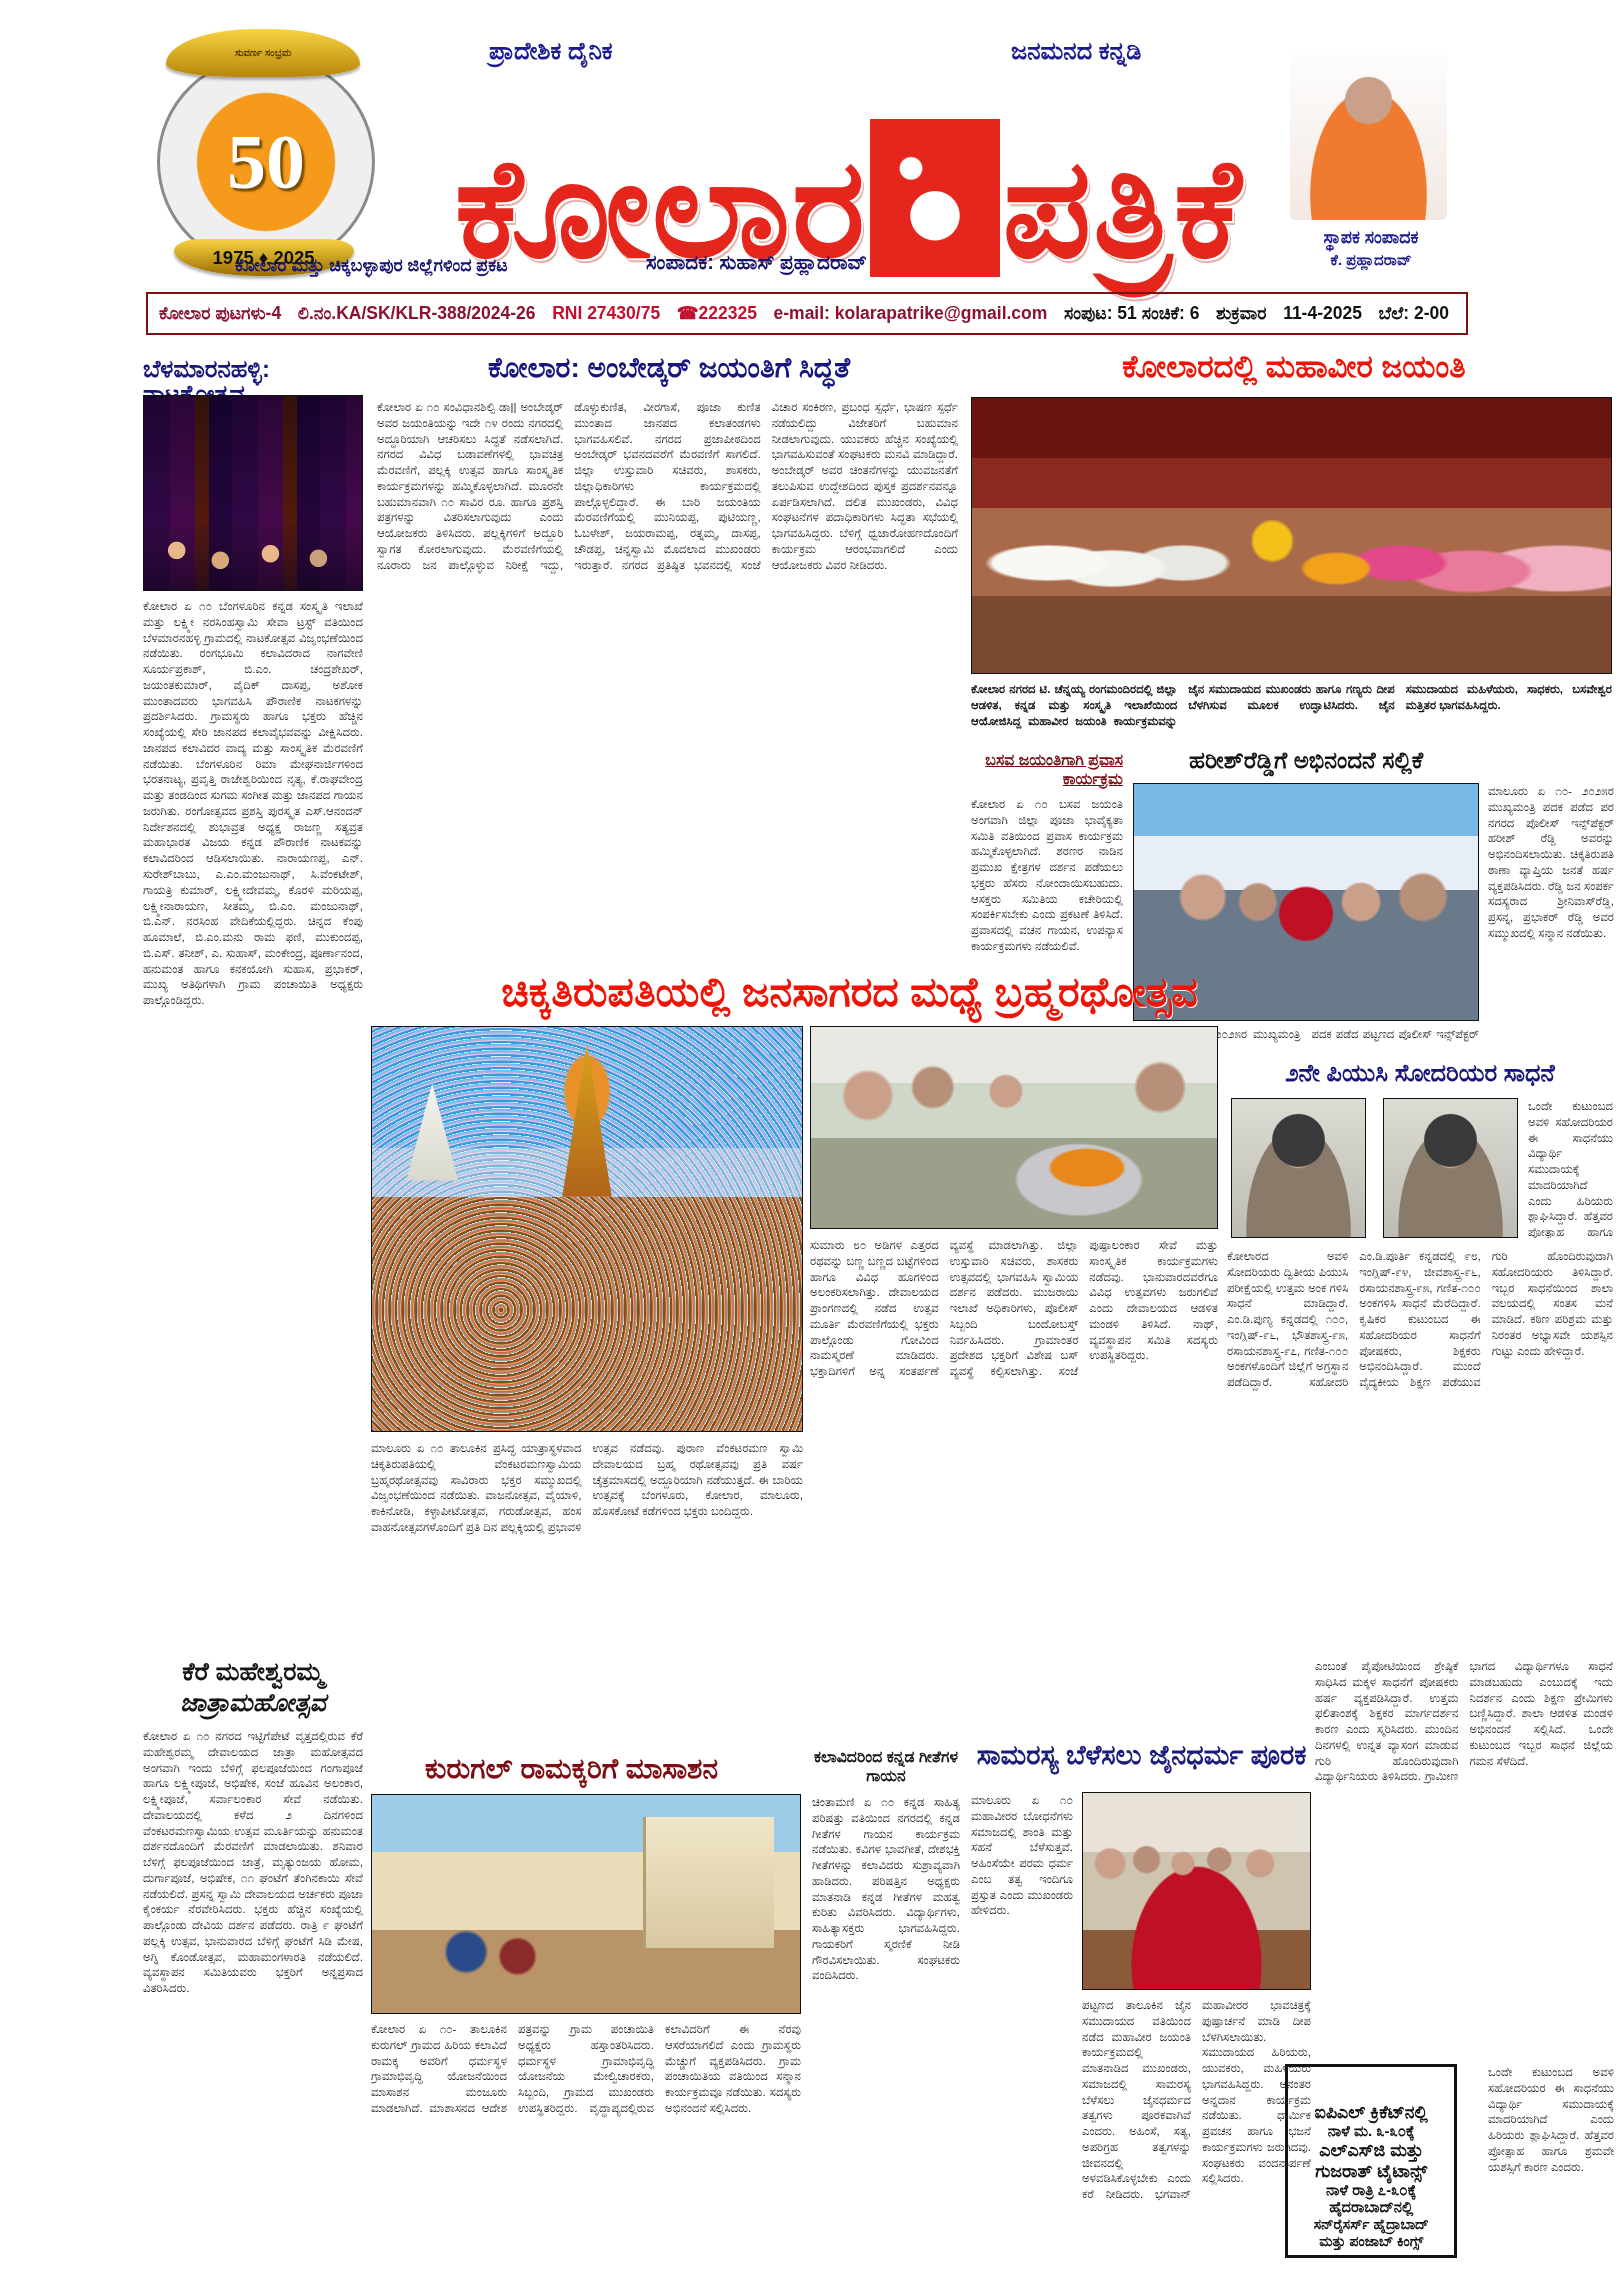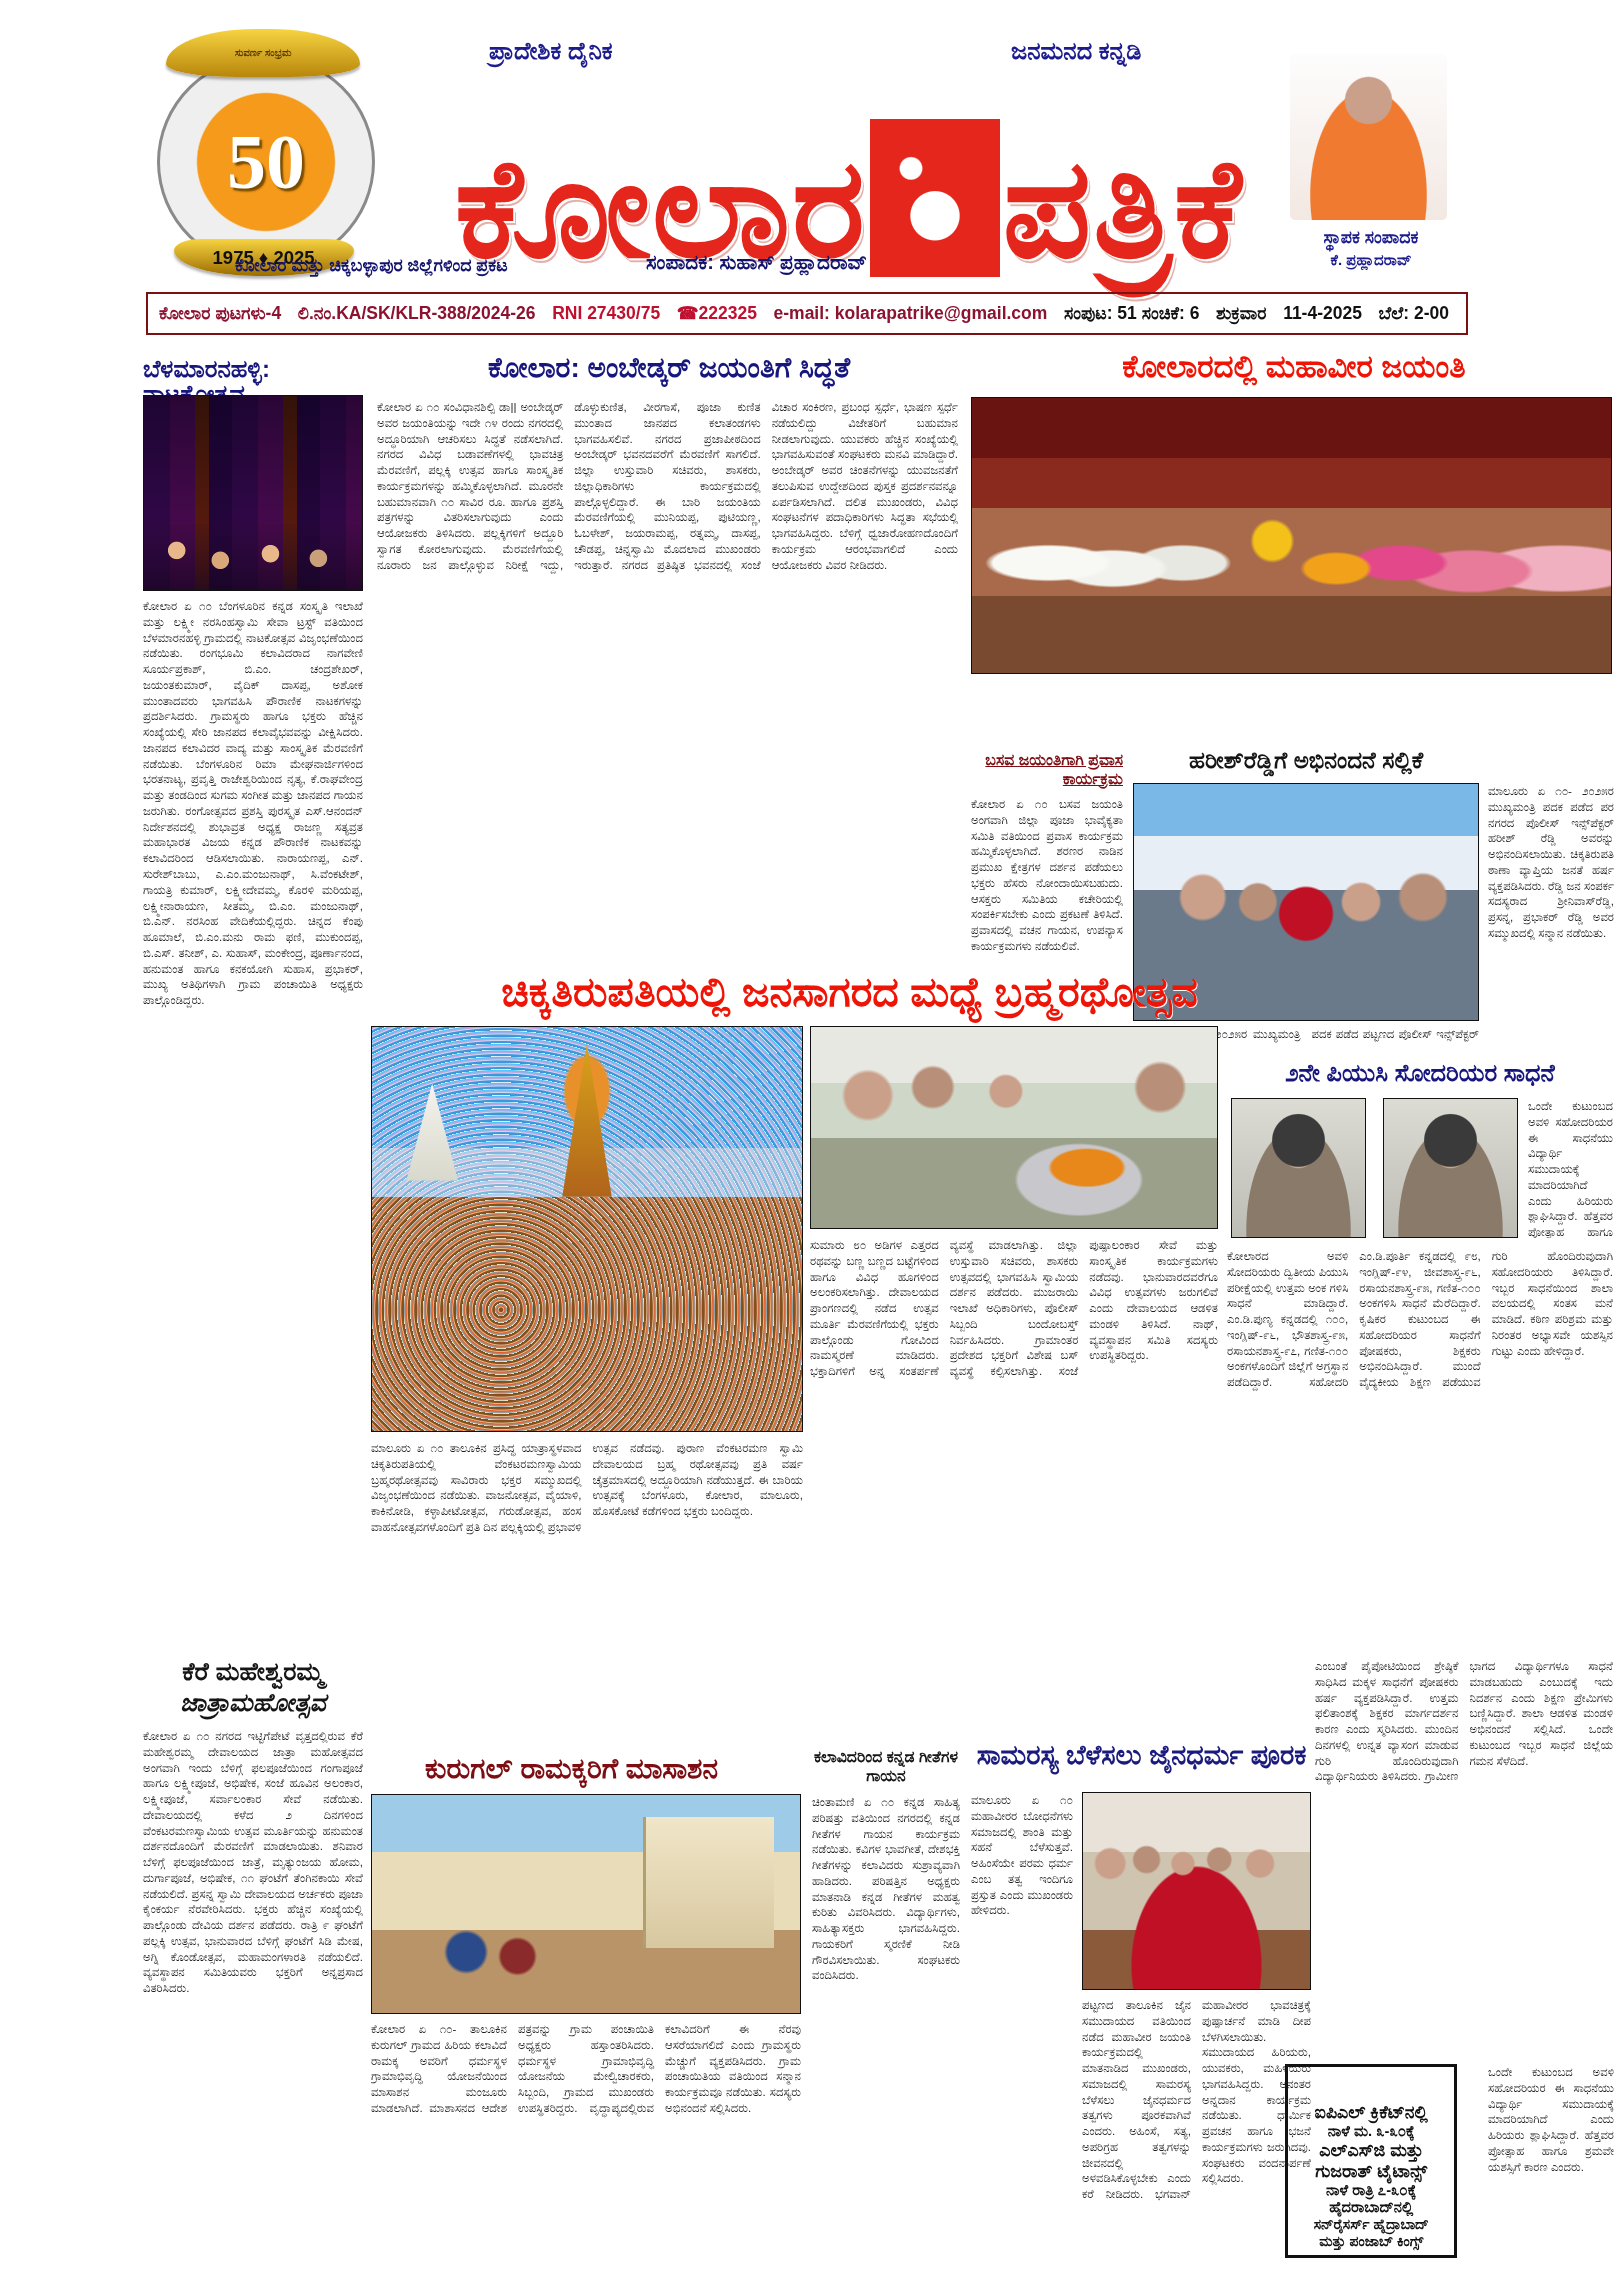--- a/index.html
+++ b/index.html
@@ -171,20 +171,21 @@
 
   <div class="abs hl hl-black" style="left:143px;top:1658px;width:220px;font-size:25px;text-align:center;">ಕೆರೆ ಮಹೇಶ್ವರಮ್ಮ</div>
   <div class="abs hl hl-black" style="left:143px;top:1689px;width:220px;font-size:25px;text-align:center;font-style:italic;">ಜಾತ್ರಾಮಹೋತ್ಸವ</div>
   <div class="abs body-txt" style="left:143px;top:1728px;width:220px;height:546px;">ಕೋಲಾರ ಏ ೧೦ ನಗರದ ಇಟ್ಟಿಗೆಪೇಟೆ ವೃತ್ತದಲ್ಲಿರುವ ಕೆರೆ ಮಹೇಶ್ವರಮ್ಮ ದೇವಾಲಯದ ಜಾತ್ರಾ ಮಹೋತ್ಸವದ ಅಂಗವಾಗಿ ಇಂದು ಬೆಳಿಗ್ಗೆ ಫಲಪೂಜೆಯಿಂದ ಗಂಗಾಪೂಜೆ ಹಾಗೂ ಲಕ್ಷ್ಮೀಪೂಜೆ, ಅಭಿಷೇಕ, ಸಂಜೆ ಹೂವಿನ ಅಲಂಕಾರ, ಲಕ್ಷ್ಮೀಪೂಜೆ, ಸರ್ವಾಲಂಕಾರ ಸೇವೆ ನಡೆಯಿತು. ದೇವಾಲಯದಲ್ಲಿ ಕಳೆದ ೨ ದಿನಗಳಿಂದ ವೆಂಕಟರಮಣಸ್ವಾಮಿಯ ಉತ್ಸವ ಮೂರ್ತಿಯನ್ನು ಹನುಮಂತ ದರ್ಶನದೊಂದಿಗೆ ಮೆರವಣಿಗೆ ಮಾಡಲಾಯಿತು. ಶನಿವಾರ ಬೆಳಿಗ್ಗೆ ಫಲಪೂಜೆಯಿಂದ ಜಾತ್ರೆ, ಮೃತ್ಯುಂಜಯ ಹೋಮ, ದುರ್ಗಾಪೂಜೆ, ಅಭಿಷೇಕ, ೧೧ ಘಂಟೆಗೆ ತೆಂಗಿನಕಾಯಿ ಸೇವೆ ನಡೆಯಲಿದೆ. ಪ್ರಸನ್ನ ಸ್ವಾಮಿ ದೇವಾಲಯದ ಅರ್ಚಕರು ಪೂಜಾ ಕೈಂಕರ್ಯ ನೆರವೇರಿಸಿದರು. ಭಕ್ತರು ಹೆಚ್ಚಿನ ಸಂಖ್ಯೆಯಲ್ಲಿ ಪಾಲ್ಗೊಂಡು ದೇವಿಯ ದರ್ಶನ ಪಡೆದರು. ರಾತ್ರಿ ೯ ಘಂಟೆಗೆ ಪಲ್ಲಕ್ಕಿ ಉತ್ಸವ, ಭಾನುವಾರದ ಬೆಳಿಗ್ಗೆ ಘಂಟೆಗೆ ಸಿಡಿ ಮೇಷ, ಅಗ್ನಿ ಕೊಂಡೋತ್ಸವ, ಮಹಾಮಂಗಳಾರತಿ ನಡೆಯಲಿದೆ. ವ್ಯವಸ್ಥಾಪನ ಸಮಿತಿಯವರು ಭಕ್ತರಿಗೆ ಅನ್ನಪ್ರಸಾದ ವಿತರಿಸಿದರು.</div>
 
   <div class="abs hl hl-blue" style="left:383px;top:353px;width:572px;font-size:28px;text-align:center;">ಕೋಲಾರ: ಅಂಬೇಡ್ಕರ್ ಜಯಂತಿಗೆ ಸಿದ್ಧತೆ</div>
   <div class="abs body-txt cols3" style="left:377px;top:399px;width:581px;height:567px;">ಕೋಲಾರ ಏ ೧೦ ಸಂವಿಧಾನಶಿಲ್ಪಿ ಡಾ|| ಅಂಬೇಡ್ಕರ್ ಅವರ ಜಯಂತಿಯನ್ನು ಇದೇ ೧೪ ರಂದು ನಗರದಲ್ಲಿ ಅದ್ಧೂರಿಯಾಗಿ ಆಚರಿಸಲು ಸಿದ್ಧತೆ ನಡೆಸಲಾಗಿದೆ. ನಗರದ ವಿವಿಧ ಬಡಾವಣೆಗಳಲ್ಲಿ ಭಾವಚಿತ್ರ ಮೆರವಣಿಗೆ, ಪಲ್ಲಕ್ಕಿ ಉತ್ಸವ ಹಾಗೂ ಸಾಂಸ್ಕೃತಿಕ ಕಾರ್ಯಕ್ರಮಗಳನ್ನು ಹಮ್ಮಿಕೊಳ್ಳಲಾಗಿದೆ. ಮೂರನೇ ಬಹುಮಾನವಾಗಿ ೧೦ ಸಾವಿರ ರೂ. ಹಾಗೂ ಪ್ರಶಸ್ತಿ ಪತ್ರಗಳನ್ನು ವಿತರಿಸಲಾಗುವುದು ಎಂದು ಆಯೋಜಕರು ತಿಳಿಸಿದರು. ಪಲ್ಲಕ್ಕಿಗಳಿಗೆ ಅದ್ದೂರಿ ಸ್ವಾಗತ ಕೋರಲಾಗುವುದು. ಮೆರವಣಿಗೆಯಲ್ಲಿ ನೂರಾರು ಜನ ಪಾಲ್ಗೊಳ್ಳುವ ನಿರೀಕ್ಷೆ ಇದ್ದು, ಡೊಳ್ಳುಕುಣಿತ, ವೀರಗಾಸೆ, ಪೂಜಾ ಕುಣಿತ ಮುಂತಾದ ಜಾನಪದ ಕಲಾತಂಡಗಳು ಭಾಗವಹಿಸಲಿವೆ. ನಗರದ ಪ್ರಜಾಪೀಠದಿಂದ ಅಂಬೇಡ್ಕರ್ ಭವನದವರೆಗೆ ಮೆರವಣಿಗೆ ಸಾಗಲಿದೆ. ಜಿಲ್ಲಾ ಉಸ್ತುವಾರಿ ಸಚಿವರು, ಶಾಸಕರು, ಜಿಲ್ಲಾಧಿಕಾರಿಗಳು ಕಾರ್ಯಕ್ರಮದಲ್ಲಿ ಪಾಲ್ಗೊಳ್ಳಲಿದ್ದಾರೆ. ಈ ಬಾರಿ ಜಯಂತಿಯ ಮೆರವಣಿಗೆಯಲ್ಲಿ ಮುನಿಯಪ್ಪ, ಪುಟಿಯಣ್ಣ, ಓಬಳೇಶ್, ಜಯರಾಮಪ್ಪ, ರತ್ನಮ್ಮ, ದಾಸಪ್ಪ, ಚೌಡಪ್ಪ, ಚಿನ್ನಸ್ವಾಮಿ ಮೊದಲಾದ ಮುಖಂಡರು ಇರುತ್ತಾರೆ. ನಗರದ ಪ್ರತಿಷ್ಠಿತ ಭವನದಲ್ಲಿ ಸಂಜೆ ವಿಚಾರ ಸಂಕಿರಣ, ಪ್ರಬಂಧ ಸ್ಪರ್ಧೆ, ಭಾಷಣ ಸ್ಪರ್ಧೆ ನಡೆಯಲಿದ್ದು ವಿಜೇತರಿಗೆ ಬಹುಮಾನ ನೀಡಲಾಗುವುದು. ಯುವಕರು ಹೆಚ್ಚಿನ ಸಂಖ್ಯೆಯಲ್ಲಿ ಭಾಗವಹಿಸುವಂತೆ ಸಂಘಟಕರು ಮನವಿ ಮಾಡಿದ್ದಾರೆ. ಅಂಬೇಡ್ಕರ್ ಅವರ ಚಿಂತನೆಗಳನ್ನು ಯುವಜನತೆಗೆ ತಲುಪಿಸುವ ಉದ್ದೇಶದಿಂದ ಪುಸ್ತಕ ಪ್ರದರ್ಶನವನ್ನೂ ಏರ್ಪಡಿಸಲಾಗಿದೆ. ದಲಿತ ಮುಖಂಡರು, ವಿವಿಧ ಸಂಘಟನೆಗಳ ಪದಾಧಿಕಾರಿಗಳು ಸಿದ್ಧತಾ ಸಭೆಯಲ್ಲಿ ಭಾಗವಹಿಸಿದ್ದರು. ಬೆಳಿಗ್ಗೆ ಧ್ವಜಾರೋಹಣದೊಂದಿಗೆ ಕಾರ್ಯಕ್ರಮ ಆರಂಭವಾಗಲಿದೆ ಎಂದು ಆಯೋಜಕರು ವಿವರ ನೀಡಿದರು.</div>
 
   <div class="abs hl hl-red" style="left:971px;top:351px;width:646px;font-size:31px;text-align:center;">ಕೋಲಾರದಲ್ಲಿ ಮಹಾವೀರ ಜಯಂತಿ</div>
   <div class="abs photo ph-mahaveer" style="left:971px;top:397px;width:641px;height:277px;position:absolute;"></div>
+  <div class="abs body-txt cols3 caption" style="left:971px;top:681px;width:641px;height:61px;">ಕೋಲಾರ ನಗರದ ಟಿ. ಚೆನ್ನಯ್ಯ ರಂಗಮಂದಿರದಲ್ಲಿ ಜಿಲ್ಲಾ ಆಡಳಿತ, ಕನ್ನಡ ಮತ್ತು ಸಂಸ್ಕೃತಿ ಇಲಾಖೆಯಿಂದ ಆಯೋಜಿಸಿದ್ದ ಮಹಾವೀರ ಜಯಂತಿ ಕಾರ್ಯಕ್ರಮವನ್ನು ಜೈನ ಸಮುದಾಯದ ಮುಖಂಡರು ಹಾಗೂ ಗಣ್ಯರು ದೀಪ ಬೆಳಗಿಸುವ ಮೂಲಕ ಉದ್ಘಾಟಿಸಿದರು. ಜೈನ ಸಮುದಾಯದ ಮಹಿಳೆಯರು, ಸಾಧಕರು, ಬಸವೇಶ್ವರ ಮತ್ತಿತರ ಭಾಗವಹಿಸಿದ್ದರು.</div>
 
   <div class="abs subhead" style="left:971px;top:751px;width:152px;">ಬಸವ ಜಯಂತಿಗಾಗಿ ಪ್ರವಾಸ ಕಾರ್ಯಕ್ರಮ</div>
   <div class="abs body-txt" style="left:971px;top:796px;width:152px;height:222px;">ಕೋಲಾರ ಏ ೧೦ ಬಸವ ಜಯಂತಿ ಅಂಗವಾಗಿ ಜಿಲ್ಲಾ ಪೂಜಾ ಭಾವೈಕ್ಯತಾ ಸಮಿತಿ ವತಿಯಿಂದ ಪ್ರವಾಸ ಕಾರ್ಯಕ್ರಮ ಹಮ್ಮಿಕೊಳ್ಳಲಾಗಿದೆ. ಶರಣರ ನಾಡಿನ ಪ್ರಮುಖ ಕ್ಷೇತ್ರಗಳ ದರ್ಶನ ಪಡೆಯಲು ಭಕ್ತರು ಹೆಸರು ನೋಂದಾಯಿಸಬಹುದು. ಆಸಕ್ತರು ಸಮಿತಿಯ ಕಚೇರಿಯಲ್ಲಿ ಸಂಪರ್ಕಿಸಬೇಕು ಎಂದು ಪ್ರಕಟಣೆ ತಿಳಿಸಿದೆ. ಪ್ರವಾಸದಲ್ಲಿ ವಚನ ಗಾಯನ, ಉಪನ್ಯಾಸ ಕಾರ್ಯಕ್ರಮಗಳು ನಡೆಯಲಿವೆ.</div>
 
   <div class="abs hl hl-black" style="left:1133px;top:748px;width:346px;font-size:23px;text-align:center;">ಹರೀಶ್‌ರೆಡ್ಡಿಗೆ ಅಭಿನಂದನೆ ಸಲ್ಲಿಕೆ</div>
   <div class="abs photo ph-harish" style="left:1133px;top:783px;width:346px;height:238px;position:absolute;"></div>
   <div class="abs body-txt" style="left:1488px;top:783px;width:126px;height:236px;">ಮಾಲೂರು ಏ ೧೦- ೨೦೨೫ರ ಮುಖ್ಯಮಂತ್ರಿ ಪದಕ ಪಡೆದ ಪರ ನಗರದ ಪೊಲೀಸ್ ಇನ್ಸ್‌ಪೆಕ್ಟರ್ ಹರೀಶ್ ರೆಡ್ಡಿ ಅವರನ್ನು ಅಭಿನಂದಿಸಲಾಯಿತು. ಚಿಕ್ಕತಿರುಪತಿ ಠಾಣಾ ವ್ಯಾಪ್ತಿಯ ಜನತೆ ಹರ್ಷ ವ್ಯಕ್ತಪಡಿಸಿದರು. ರೆಡ್ಡಿ ಜನ ಸಂಪರ್ಕ ಸದಸ್ಯರಾದ ಶ್ರೀನಿವಾಸ್‌ರೆಡ್ಡಿ, ಪ್ರಸನ್ನ, ಪ್ರಭಾಕರ್ ರೆಡ್ಡಿ ಅವರ ಸಮ್ಮುಖದಲ್ಲಿ ಸನ್ಮಾನ ನಡೆಯಿತು.</div>
   <div class="abs body-txt cols2" style="left:1133px;top:1026px;width:346px;height:31px;">ಮಾಲೂರು ಏ ೧೦- ೨೦೨೫ರ ಮುಖ್ಯಮಂತ್ರಿ ಪದಕ ಪಡೆದ ಪಟ್ಟಣದ ಪೊಲೀಸ್ ಇನ್ಸ್‌ಪೆಕ್ಟರ್ ಹರೀಶ್ ರೆಡ್ಡಿ ಅವರನ್ನು ಚಿಕ್ಕತಿರುಪತಿ ದೇವಾಲಯದ ಆವರಣದಲ್ಲಿ ನಾಗರಿಕರು ಸನ್ಮಾನಿಸಿ ಅಭಿನಂದನೆ ಸಲ್ಲಿಸಿದರು. ರೆಡ್ಡಿ ಜನ ಸಂಪರ್ಕ ಸದಸ್ಯರಾದ ಶ್ರೀನಿವಾಸ್‌ರೆಡ್ಡಿ, ಪ್ರಸನ್ನ, ಪ್ರಭಾಕರ್ ರೆಡ್ಡಿ ಅವರು ಹಾರ ಹಾಕಿ ಗೌರವಿಸಿದರು. ಉತ್ತಮ ಸೇವೆಗಾಗಿ ಪದಕ ದೊರೆತಿರುವುದು ತಾಲೂಕಿಗೆ ಹೆಮ್ಮೆ ತಂದಿದೆ ಎಂದು ಬಣ್ಣಿಸಿದರು. ಪೊಲೀಸ್ ಇಲಾಖೆಯ ಸಿಬ್ಬಂದಿ, ಗ್ರಾಮಸ್ಥರು, ವ್ಯಾಪಾರಿಗಳು ಕಾರ್ಯಕ್ರಮದಲ್ಲಿ ಭಾಗವಹಿಸಿದ್ದರು.</div>
 
   <div class="abs hl hl-red" style="left:388px;top:971px;width:923px;font-size:41px;text-align:center;">ಚಿಕ್ಕತಿರುಪತಿಯಲ್ಲಿ ಜನಸಾಗರದ ಮಧ್ಯೆ ಬ್ರಹ್ಮರಥೋತ್ಸವ</div>

